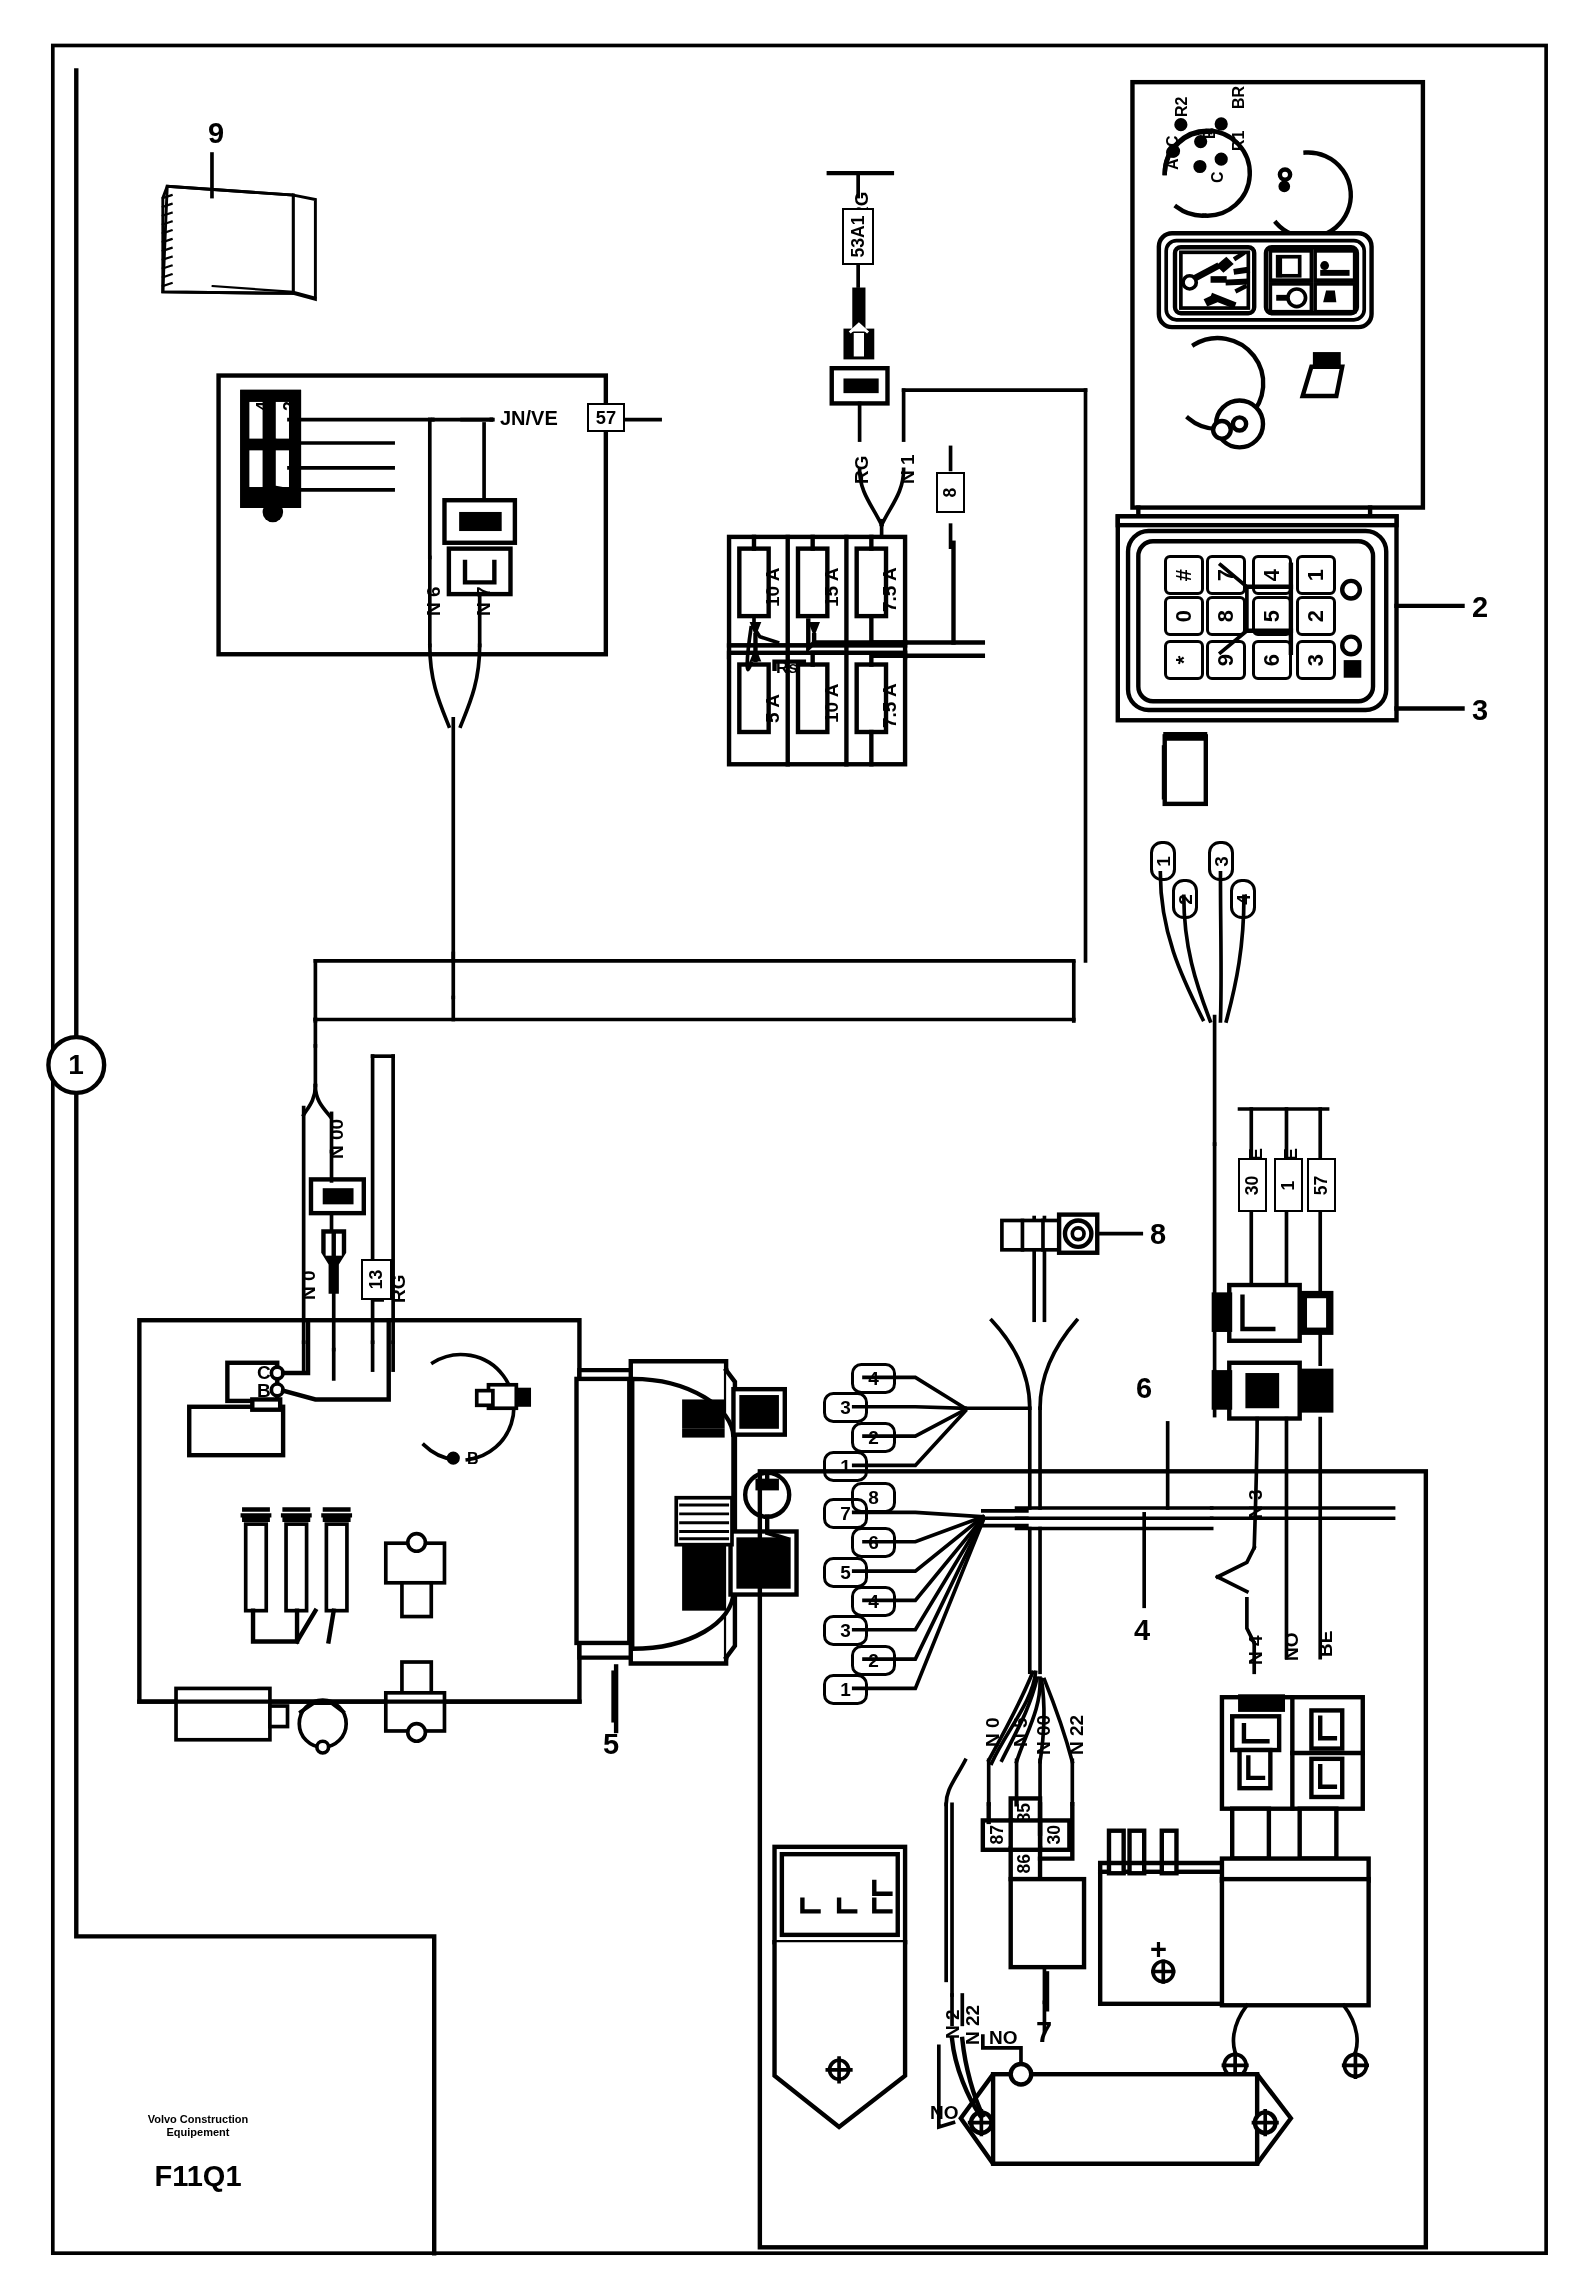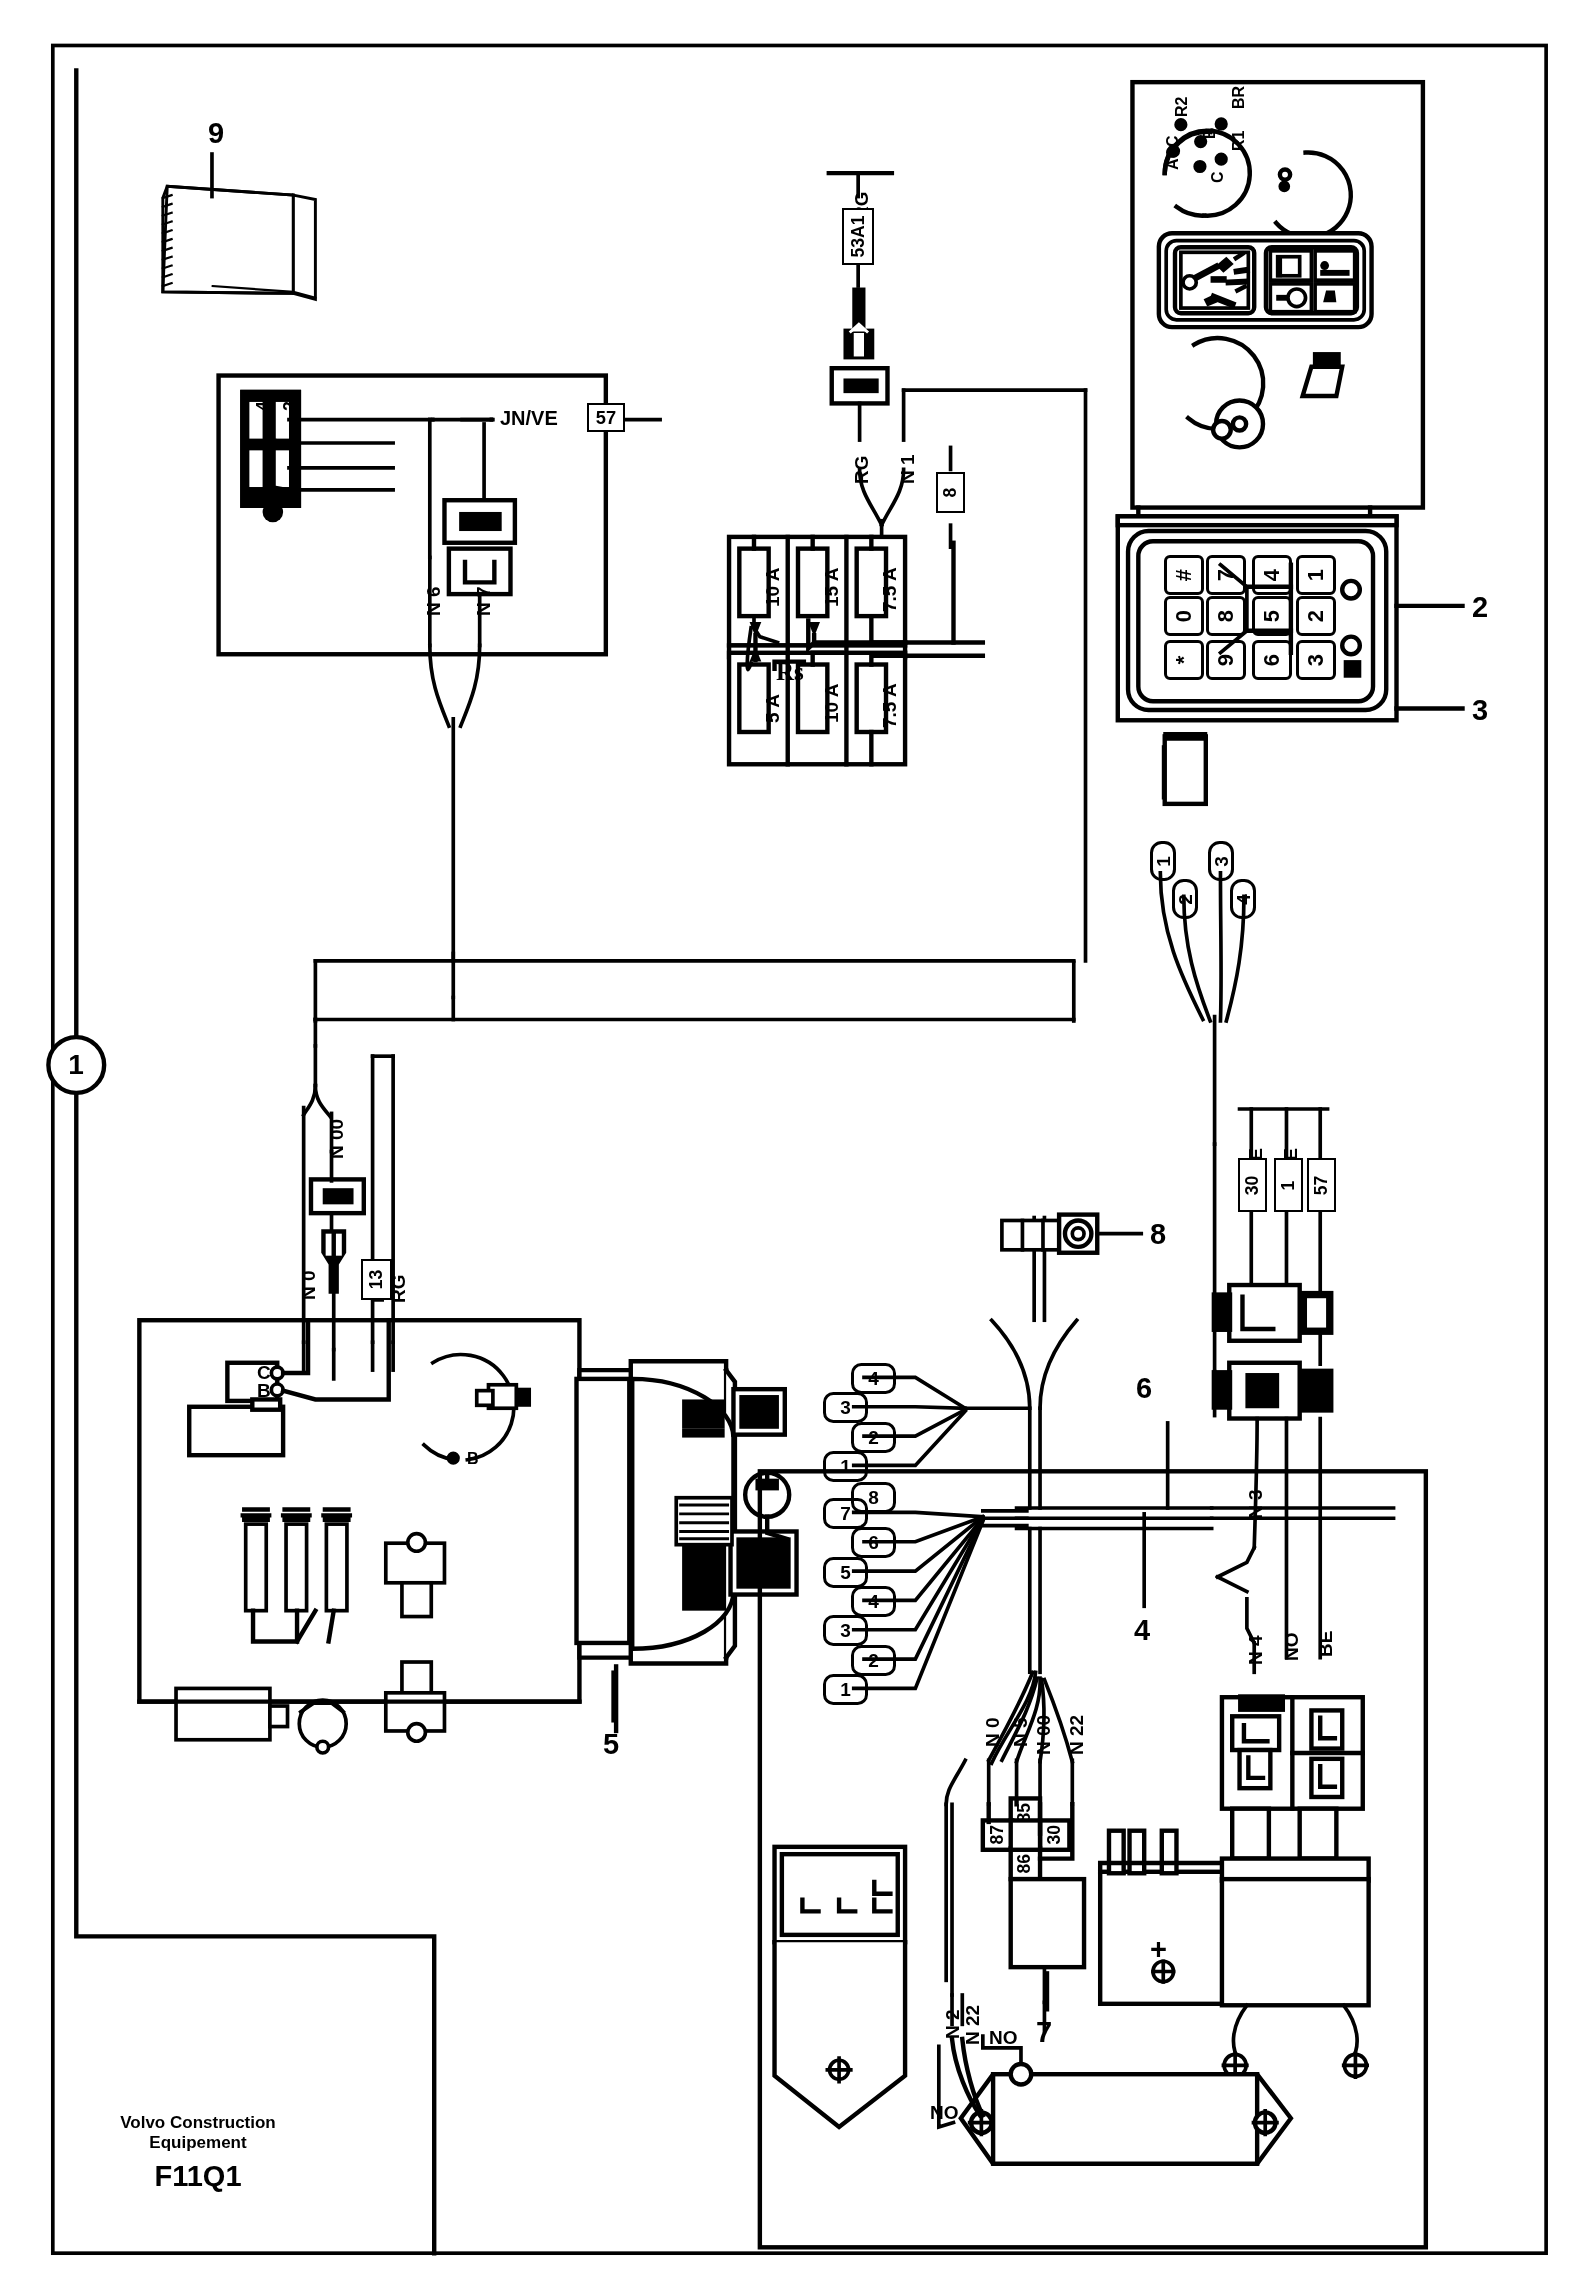--- a/index.html
+++ b/index.html
@@ -641,21 +641,21 @@
         <span class="rot90c">3</span>
       </div>
   </div>
 
   <div class="lbl rot90" style="left:763px; top:607px; font-size:19px;">10 A</div>
   <div class="lbl rot90" style="left:822px; top:607px; font-size:19px;">15 A</div>
   <div class="lbl rot90" style="left:880px; top:612px; font-size:19px;">7.5 A</div>
   <div class="lbl rot90" style="left:763px; top:723px; font-size:19px;">5 A</div>
   <div class="lbl rot90" style="left:822px; top:723px; font-size:19px;">10 A</div>
   <div class="lbl rot90" style="left:880px; top:728px; font-size:19px;">7.5 A</div>
-  <div class="lbl" style="left:776px; top:659px; font-size:25px;font-family:Liberation Serif, serif;">Rs</div>
+  <div class="lbl" style="left:776px; top:659px; font-size:17px;">Rs</div>
 
   <div class="lbl rot90" style="left:852px; top:220px; font-size:19px;">RG</div>
   <div class="boxlbl" style="left:842px; top:208px; width:32px; height:57px; font-size:17.6px;">
       <span class="rot90c">53A1</span>
     </div>
   <div class="lbl rot90" style="left:852px; top:484px; font-size:19px;">RG</div>
   <div class="lbl rot90" style="left:898px; top:484px; font-size:19px;">N 1</div>
   <div class="lbl rot90" style="left:945px; top:514px; font-size:19px;">RG</div>
   <div class="boxlbl" style="left:936px; top:472px; width:29px; height:41px; font-size:17.6px;">
       <span class="rot90c">8</span>
@@ -772,20 +772,20 @@
   <div class="lbl" style="left:823px; top:1615px; width:45px; height:31px; border:3.7px solid #000; border-radius:10.3px; font-size:19px; display:flex; align-items:center; justify-content:center;">
       <span>3</span>
     </div>
   <div class="lbl" style="left:851px; top:1645px; width:45px; height:31px; border:3.7px solid #000; border-radius:10.3px; font-size:19px; display:flex; align-items:center; justify-content:center;">
       <span>2</span>
     </div>
   <div class="lbl" style="left:823px; top:1674px; width:45px; height:31px; border:3.7px solid #000; border-radius:10.3px; font-size:19px; display:flex; align-items:center; justify-content:center;">
       <span>1</span>
     </div>
 
-  <div class="footer-brand" style="left:88px; top:2113px; width:220px; font-size:17px;">
+  <div class="footer-brand" style="left:88px; top:2113px; width:220px; font-size:11px;">
     <div>Volvo Construction</div>
     <div>Equipement</div>
   </div>
   <div class="footer-brand" style="left:88px; top:2160px; width:220px; font-size:29px;">F11Q1</div>
 
 </div>
 
 
 </body></html>

